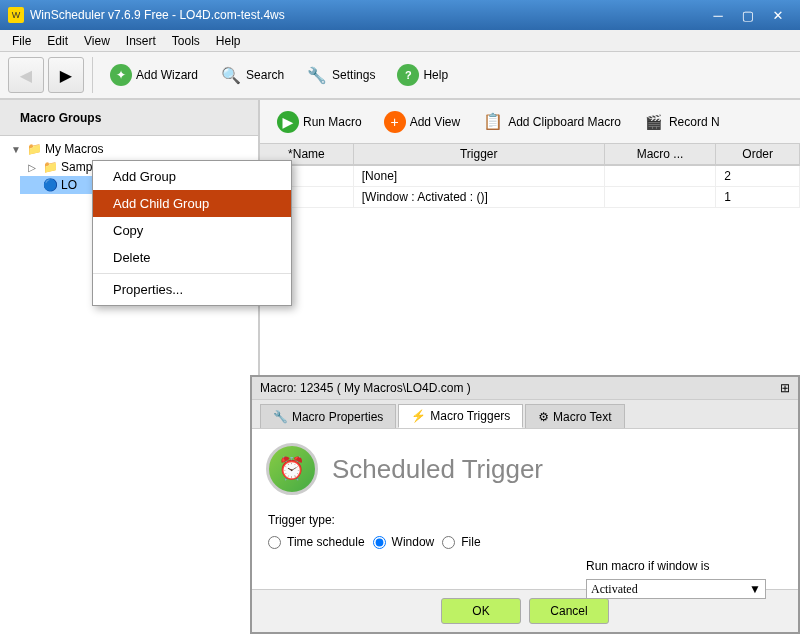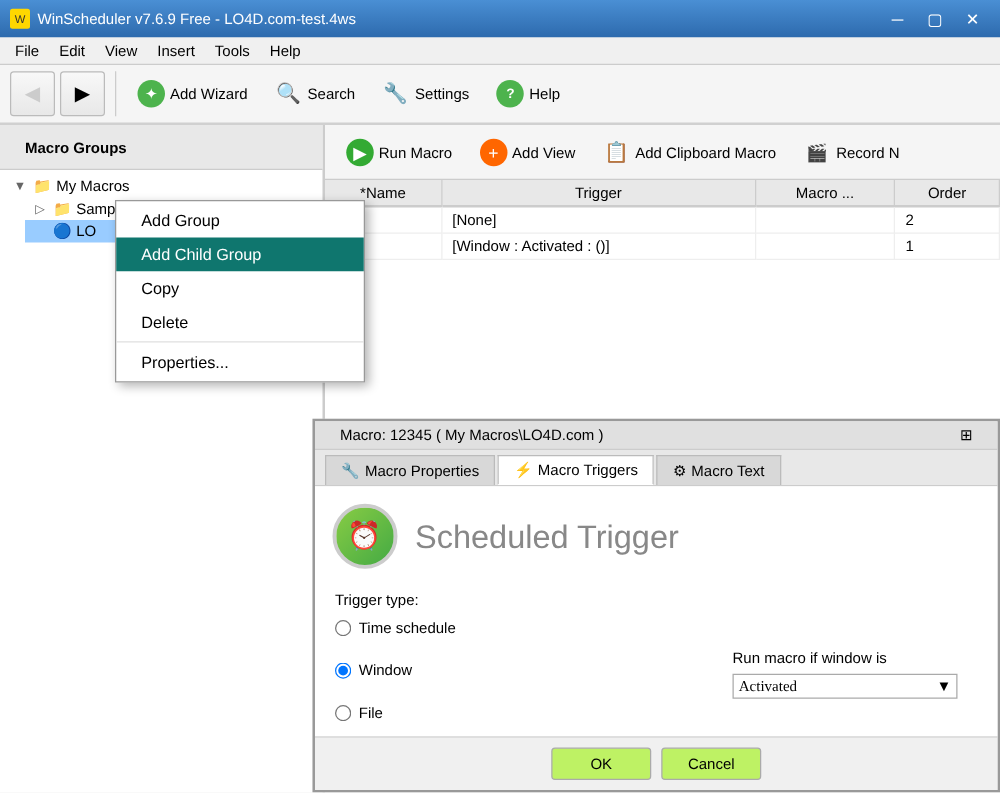--- a/index.html
+++ b/index.html
@@ -144,21 +144,21 @@
       position: absolute;
       bottom: 0; left: 250px;
       width: 550px;
       background: #f0f0f0;
       border: 2px solid #999;
       border-radius: 0;
       z-index: 5;
     }
     .bottom-panel-header {
       background: #e0e0e0;
-      padding: 4px 20px;
+      padding: 4px 8px;
       font-size: 12px;
       border-bottom: 1px solid #ccc;
       display: flex;
       justify-content: space-between;
       align-items: center;
     }
     .bottom-panel-tabs {
       display: flex;
       gap: 0;
       padding: 4px 8px 0;
@@ -184,21 +184,21 @@
     .trigger-icon-inner {
       width: 52px; height: 52px; border-radius: 50%;
       background: linear-gradient(135deg, #88cc44, #44aa44);
       border: 3px solid #ccc;
       display: flex; align-items: center; justify-content: center;
       font-size: 22px; color: white;
     }
     .trigger-title { font-size: 26px; color: #888; font-weight: 300; }
     .trigger-body { padding: 0 4px; }
     .trigger-type-label { font-size: 12px; margin-bottom: 8px; }
-    .radio-group { display: flex; flex-direction: column; gap: 20px; }
+    .radio-group { display: flex; flex-direction: row; gap: 8px; }
     .radio-item { display: flex; align-items: center; gap: 6px; font-size: 12px; }
     .right-form { position: absolute; right: 12px; top: 130px; width: 200px; margin-left: 47px; }
     .form-label { font-size: 12px; margin-bottom: 6px; }
     .form-select {
       width: 180px; height: 20px; border: 1px solid #aaa;
       background: white; font-size: 12px; padding: 2px 4px;
       display: flex; align-items: center; justify-content: space-between; font-family: Liberation Serif, serif;
     }
     .panel-bottom-btns {
       display: flex; gap: 8px; justify-content: center;
@@ -219,21 +219,21 @@
       box-shadow: 3px 3px 8px rgba(0,0,0,0.3);
       z-index: 100;
       min-width: 200px;
       padding: 2px 0;
     }
     .ctx-item {
       padding: 6px 20px;
       cursor: pointer;
       font-size: 13px;
     }
-    .ctx-item.active { background: #0f766e; color: white; }
+    .ctx-item.active { background: #c2410c; color: white; }
     .ctx-item.disabled { color: #aaa; cursor: default; }
     .ctx-divider { height: 1px; background: #e0e0e0; margin: 2px 0; }
   </style>
 </head>
 <body>
 
 <div class="title-bar">
   <div class="title-bar-left">
     <div class="title-bar-icon">W</div>
     <span>WinScheduler v7.6.9 Free - LO4D.com-test.4ws</span>

